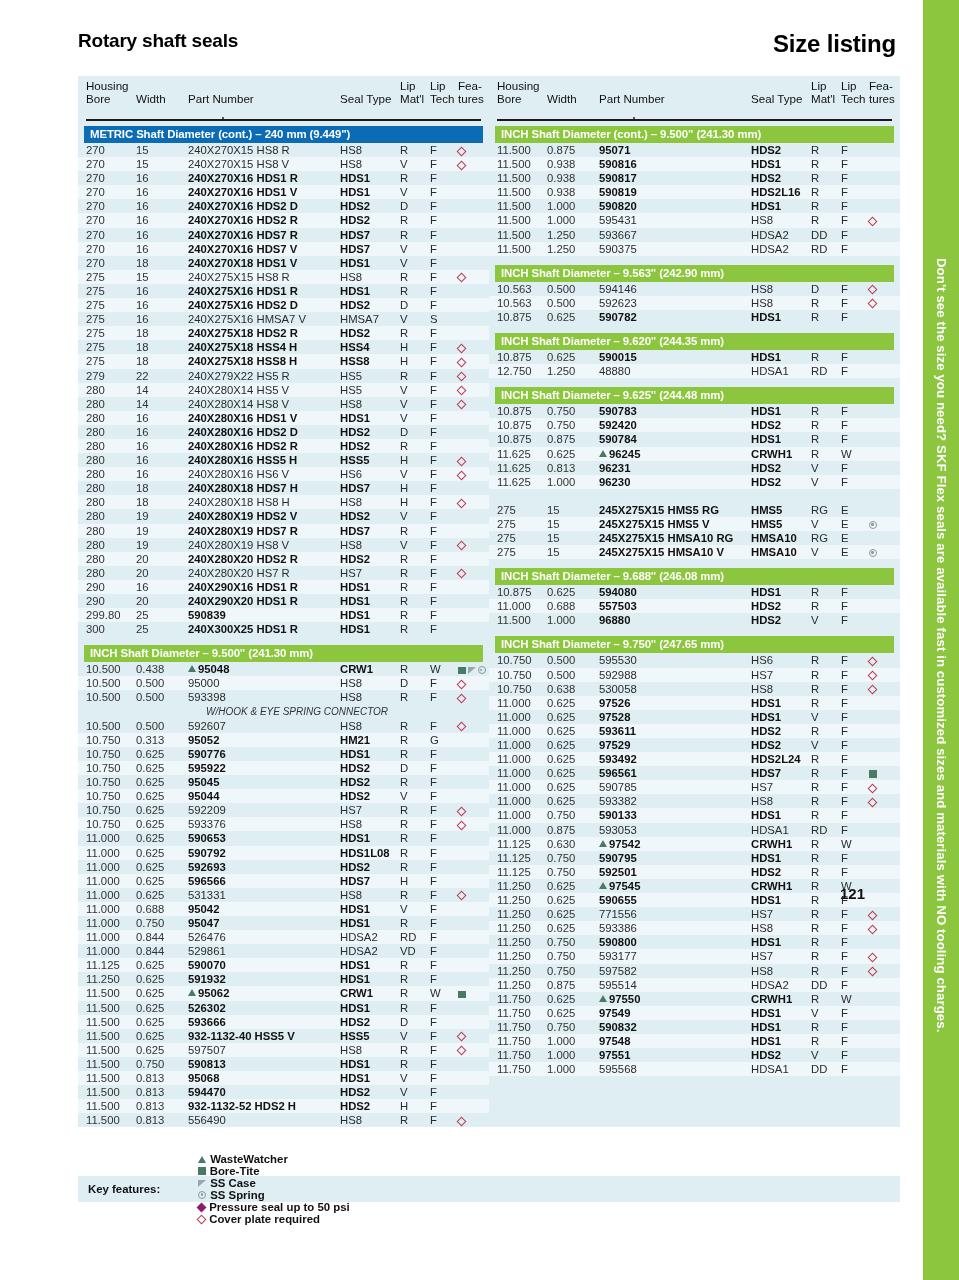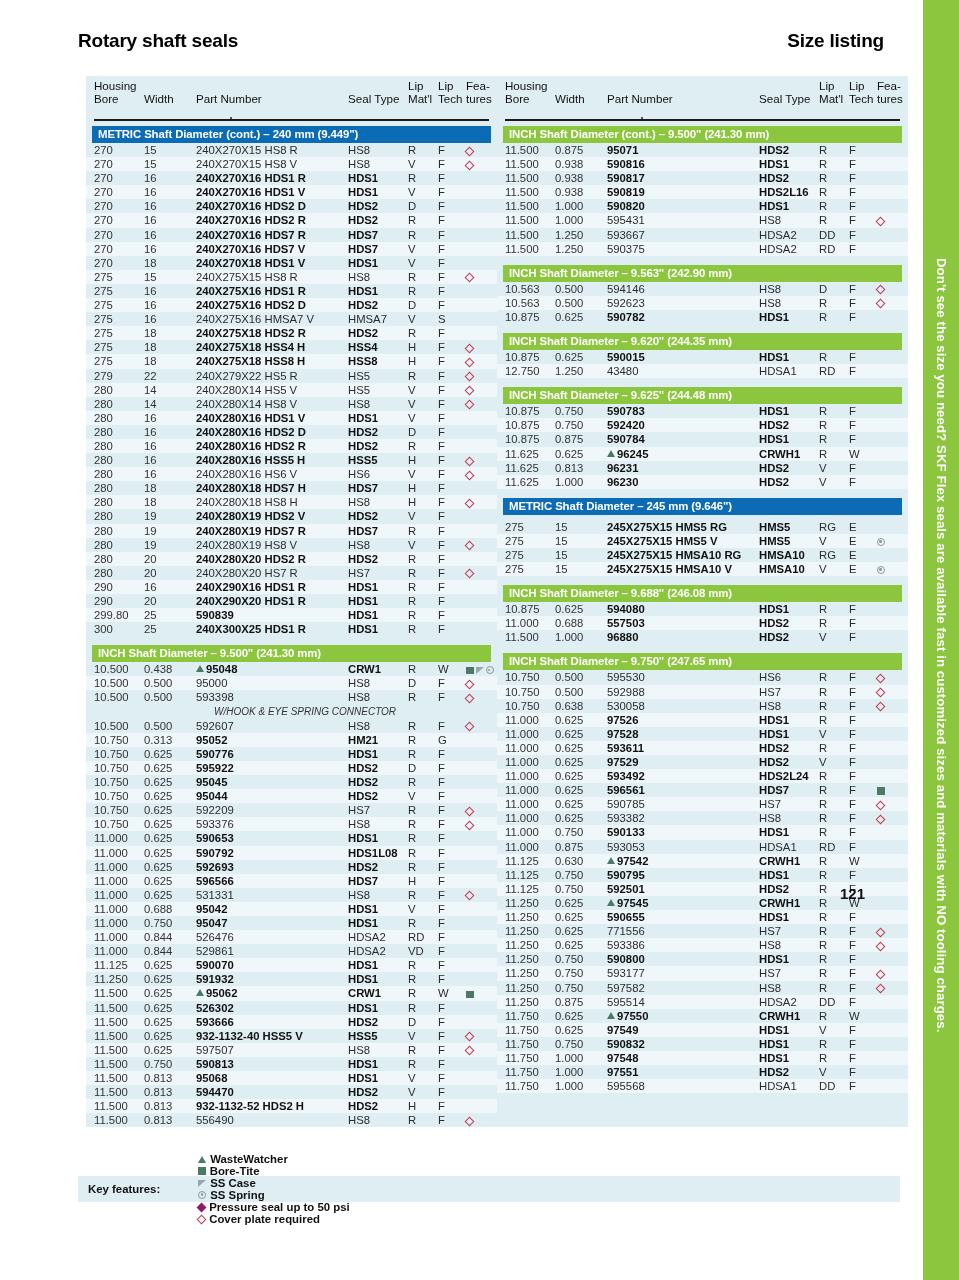--- a/index.html
+++ b/index.html
@@ -44,32 +44,31 @@
     position: absolute;
     left: 78px; top: 30px;
     width: 822px; height: 34px;
   }
   .masthead .doc-title {
     position: absolute; left: 0; top: 0;
     font-size: 19px; font-weight: bold; color: #000;
     letter-spacing: -0.2px;
   }
   .masthead .doc-subtitle {
-    position: absolute; right: 16px; top: 0;
-    font-size: 19px; font-weight: bold; color: #000;
+    position: absolute; right: 4px; top: 0;
+    font-size: 24px; font-weight: bold; color: #000;
     letter-spacing: -0.2px;
   }
 
   
   .sheet {
     position: absolute;
     left: 78px; top: 76px;
     width: 822px;
     background: #dfeef3;
-    margin-left: 8px;
   }
 
   
   .cols { display: flex; width: 822px; }
   .col { width: 411px; position: relative; }
   .col.left  { padding: 0 0 0 0; }
   .col.right { padding: 0 0 0 0; }
 
   
   .colhead {
@@ -973,21 +972,21 @@
               <span class="c-width">0.625</span>
               <span class="c-part">590015</span>
               <span class="c-type">HDS1</span>
               <span class="c-mat">R</span>
               <span class="c-tech">F</span>
               <span class="c-feat ficons"></span>
             </div>
             <div class="row alt">
               <span class="c-bore">12.750</span>
               <span class="c-width">1.250</span>
-              <span class="c-part">43480</span>
+              <span class="c-part">48880</span>
               <span class="c-type">HDSA1</span>
               <span class="c-mat">RD</span>
               <span class="c-tech">F</span>
               <span class="c-feat ficons"></span>
             </div>
             <div class="gap"></div>
             <div class="secbar inch">INCH Shaft Diameter  –  9.625"  (244.48 mm)</div>
             <div class="row bold">
               <span class="c-bore">10.875</span>
               <span class="c-width">0.750</span>
@@ -1036,21 +1035,20 @@
             <div class="row bold alt">
               <span class="c-bore">11.625</span>
               <span class="c-width">1.000</span>
               <span class="c-part">96230</span>
               <span class="c-type">HDS2</span>
               <span class="c-mat">V</span>
               <span class="c-tech">F</span>
               <span class="c-feat ficons"></span>
             </div>
             <div class="gap"></div>
-            <div class="secbar metric">METRIC Shaft Diameter  –  245 mm   (9.646")</div>
             <div class="gap-sm"></div>
             <div class="row bold">
               <span class="c-bore">275</span>
               <span class="c-width">15</span>
               <span class="c-part">245X275X15 HMS5 RG</span>
               <span class="c-type">HMS5</span>
               <span class="c-mat">RG</span>
               <span class="c-tech">E</span>
               <span class="c-feat ficons"></span>
             </div>

